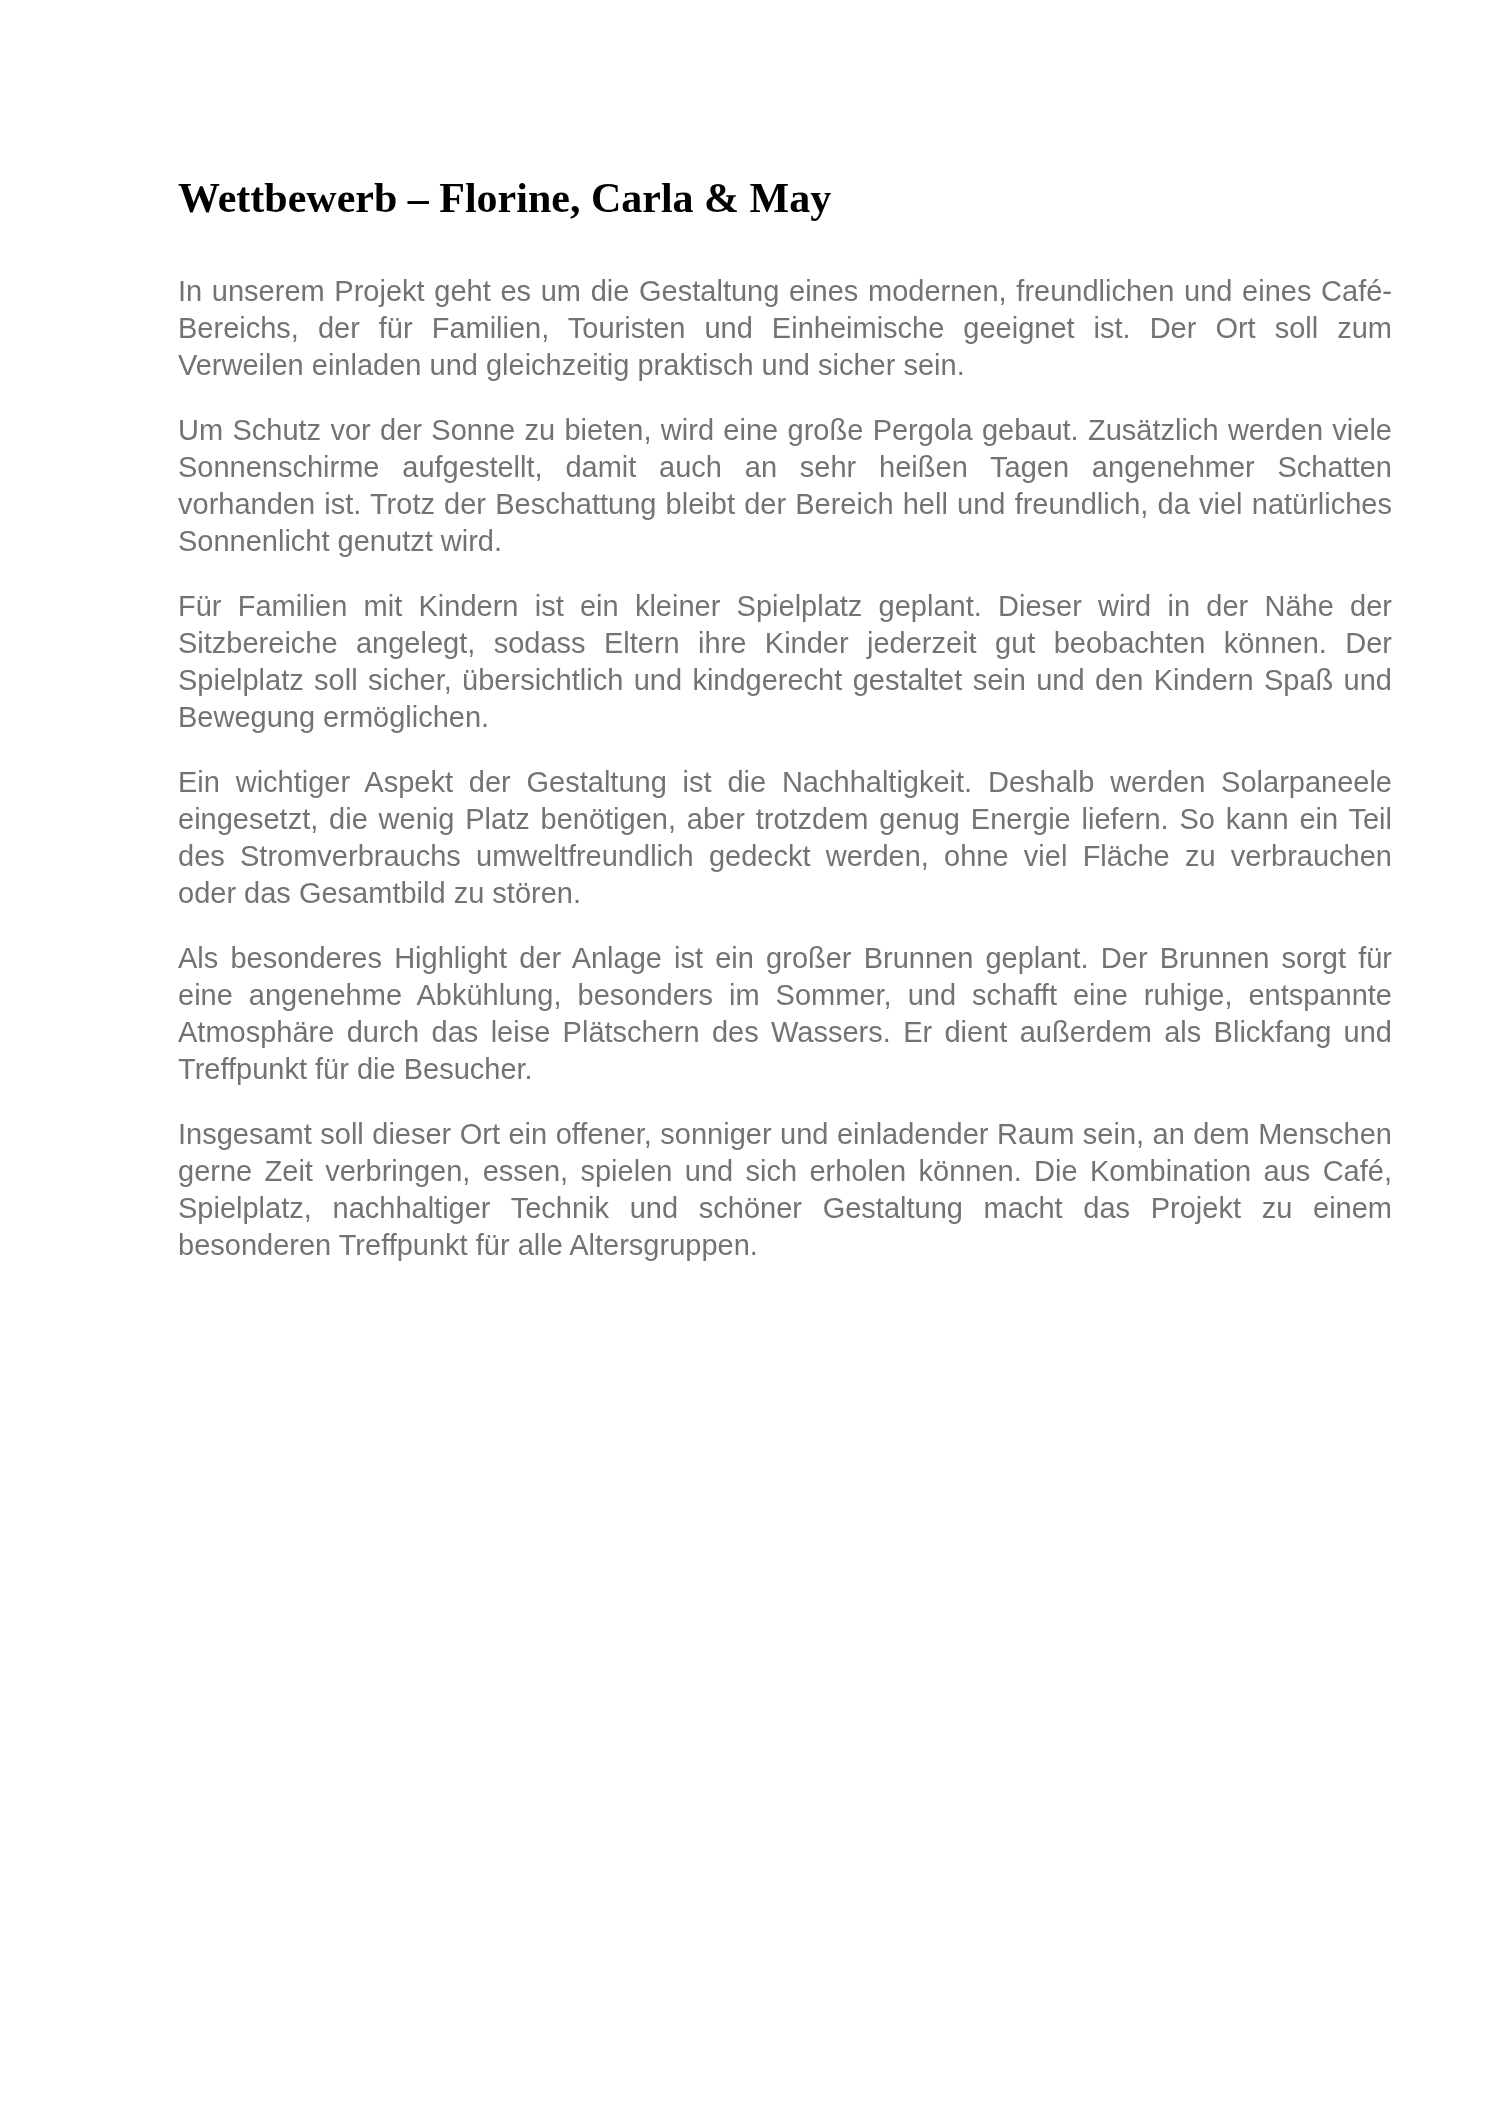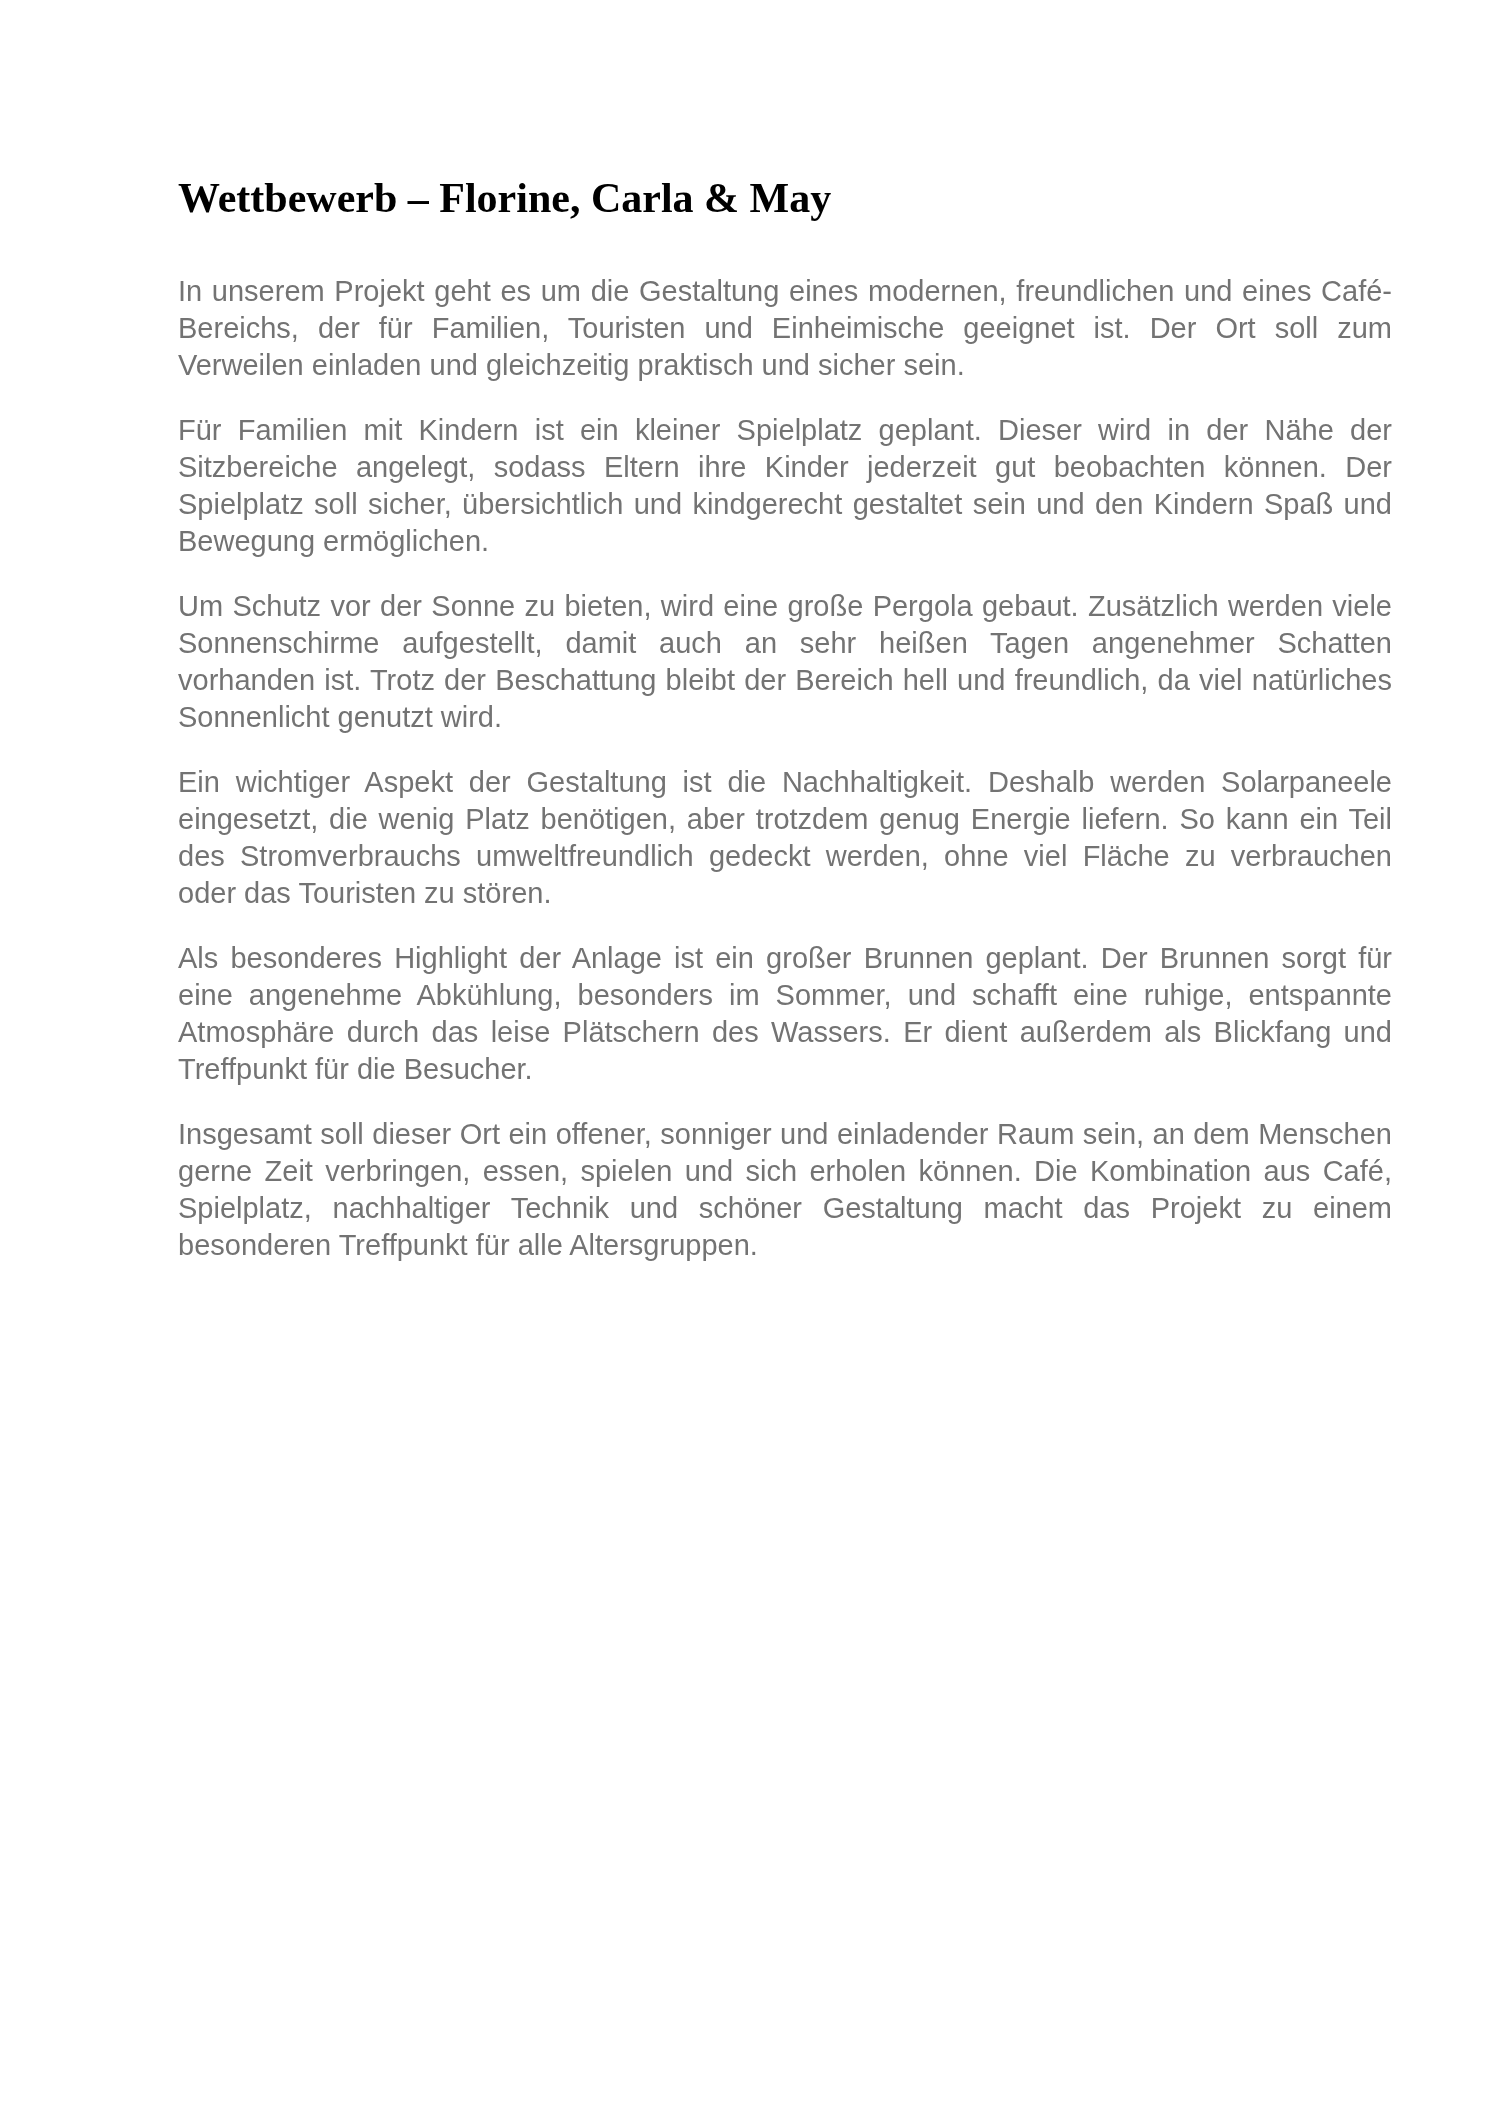--- a/index.html
+++ b/index.html
@@ -37,22 +37,22 @@
 </style>
 </head>
 <body>
 
 <div class="page">
   <h1 class="title">Wettbewerb – Florine, Carla &amp; May</h1>
 
   <p class="para">In unserem Projekt geht es um die Gestaltung eines modernen, freundlichen und eines Café-Bereichs, der für Familien, Touristen und Einheimische geeignet ist. Der Ort soll zum Verweilen einladen und gleichzeitig praktisch und sicher sein.</p>
 
 
+  <p class="para">Um Schutz vor der Sonne zu bieten, wird eine große Pergola gebaut. Zusätzlich werden viele Sonnenschirme aufgestellt, damit auch an sehr heißen Tagen angenehmer Schatten vorhanden ist. Trotz der Beschattung bleibt der Bereich hell und freundlich, da viel natürliches Sonnenlicht genutzt wird.</p>
+
   <p class="para">Für Familien mit Kindern ist ein kleiner Spielplatz geplant. Dieser wird in der Nähe der Sitzbereiche angelegt, sodass Eltern ihre Kinder jederzeit gut beobachten können. Der Spielplatz soll sicher, übersichtlich und kindgerecht gestaltet sein und den Kindern Spaß und Bewegung ermöglichen.</p>
 
-  <p class="para">Um Schutz vor der Sonne zu bieten, wird eine große Pergola gebaut. Zusätzlich werden viele Sonnenschirme aufgestellt, damit auch an sehr heißen Tagen angenehmer Schatten vorhanden ist. Trotz der Beschattung bleibt der Bereich hell und freundlich, da viel natürliches Sonnenlicht genutzt wird.</p>
-
-  <p class="para">Ein wichtiger Aspekt der Gestaltung ist die Nachhaltigkeit. Deshalb werden Solarpaneele eingesetzt, die wenig Platz benötigen, aber trotzdem genug Energie liefern. So kann ein Teil des Stromverbrauchs umweltfreundlich gedeckt werden, ohne viel Fläche zu verbrauchen oder das Touristen zu stören.</p>
+  <p class="para">Ein wichtiger Aspekt der Gestaltung ist die Nachhaltigkeit. Deshalb werden Solarpaneele eingesetzt, die wenig Platz benötigen, aber trotzdem genug Energie liefern. So kann ein Teil des Stromverbrauchs umweltfreundlich gedeckt werden, ohne viel Fläche zu verbrauchen oder das Gesamtbild zu stören.</p>
 
   <p class="para">Als besonderes Highlight der Anlage ist ein großer Brunnen geplant. Der Brunnen sorgt für eine angenehme Abkühlung, besonders im Sommer, und schafft eine ruhige, entspannte Atmosphäre durch das leise Plätschern des Wassers. Er dient außerdem als Blickfang und Treffpunkt für die Besucher.</p>
 
   <p class="para">Insgesamt soll dieser Ort ein offener, sonniger und einladender Raum sein, an dem Menschen gerne Zeit verbringen, essen, spielen und sich erholen können. Die Kombination aus Café, Spielplatz, nachhaltiger Technik und schöner Gestaltung macht das Projekt zu einem besonderen Treffpunkt für alle Altersgruppen.</p>
 </div>
 
 </body></html>

